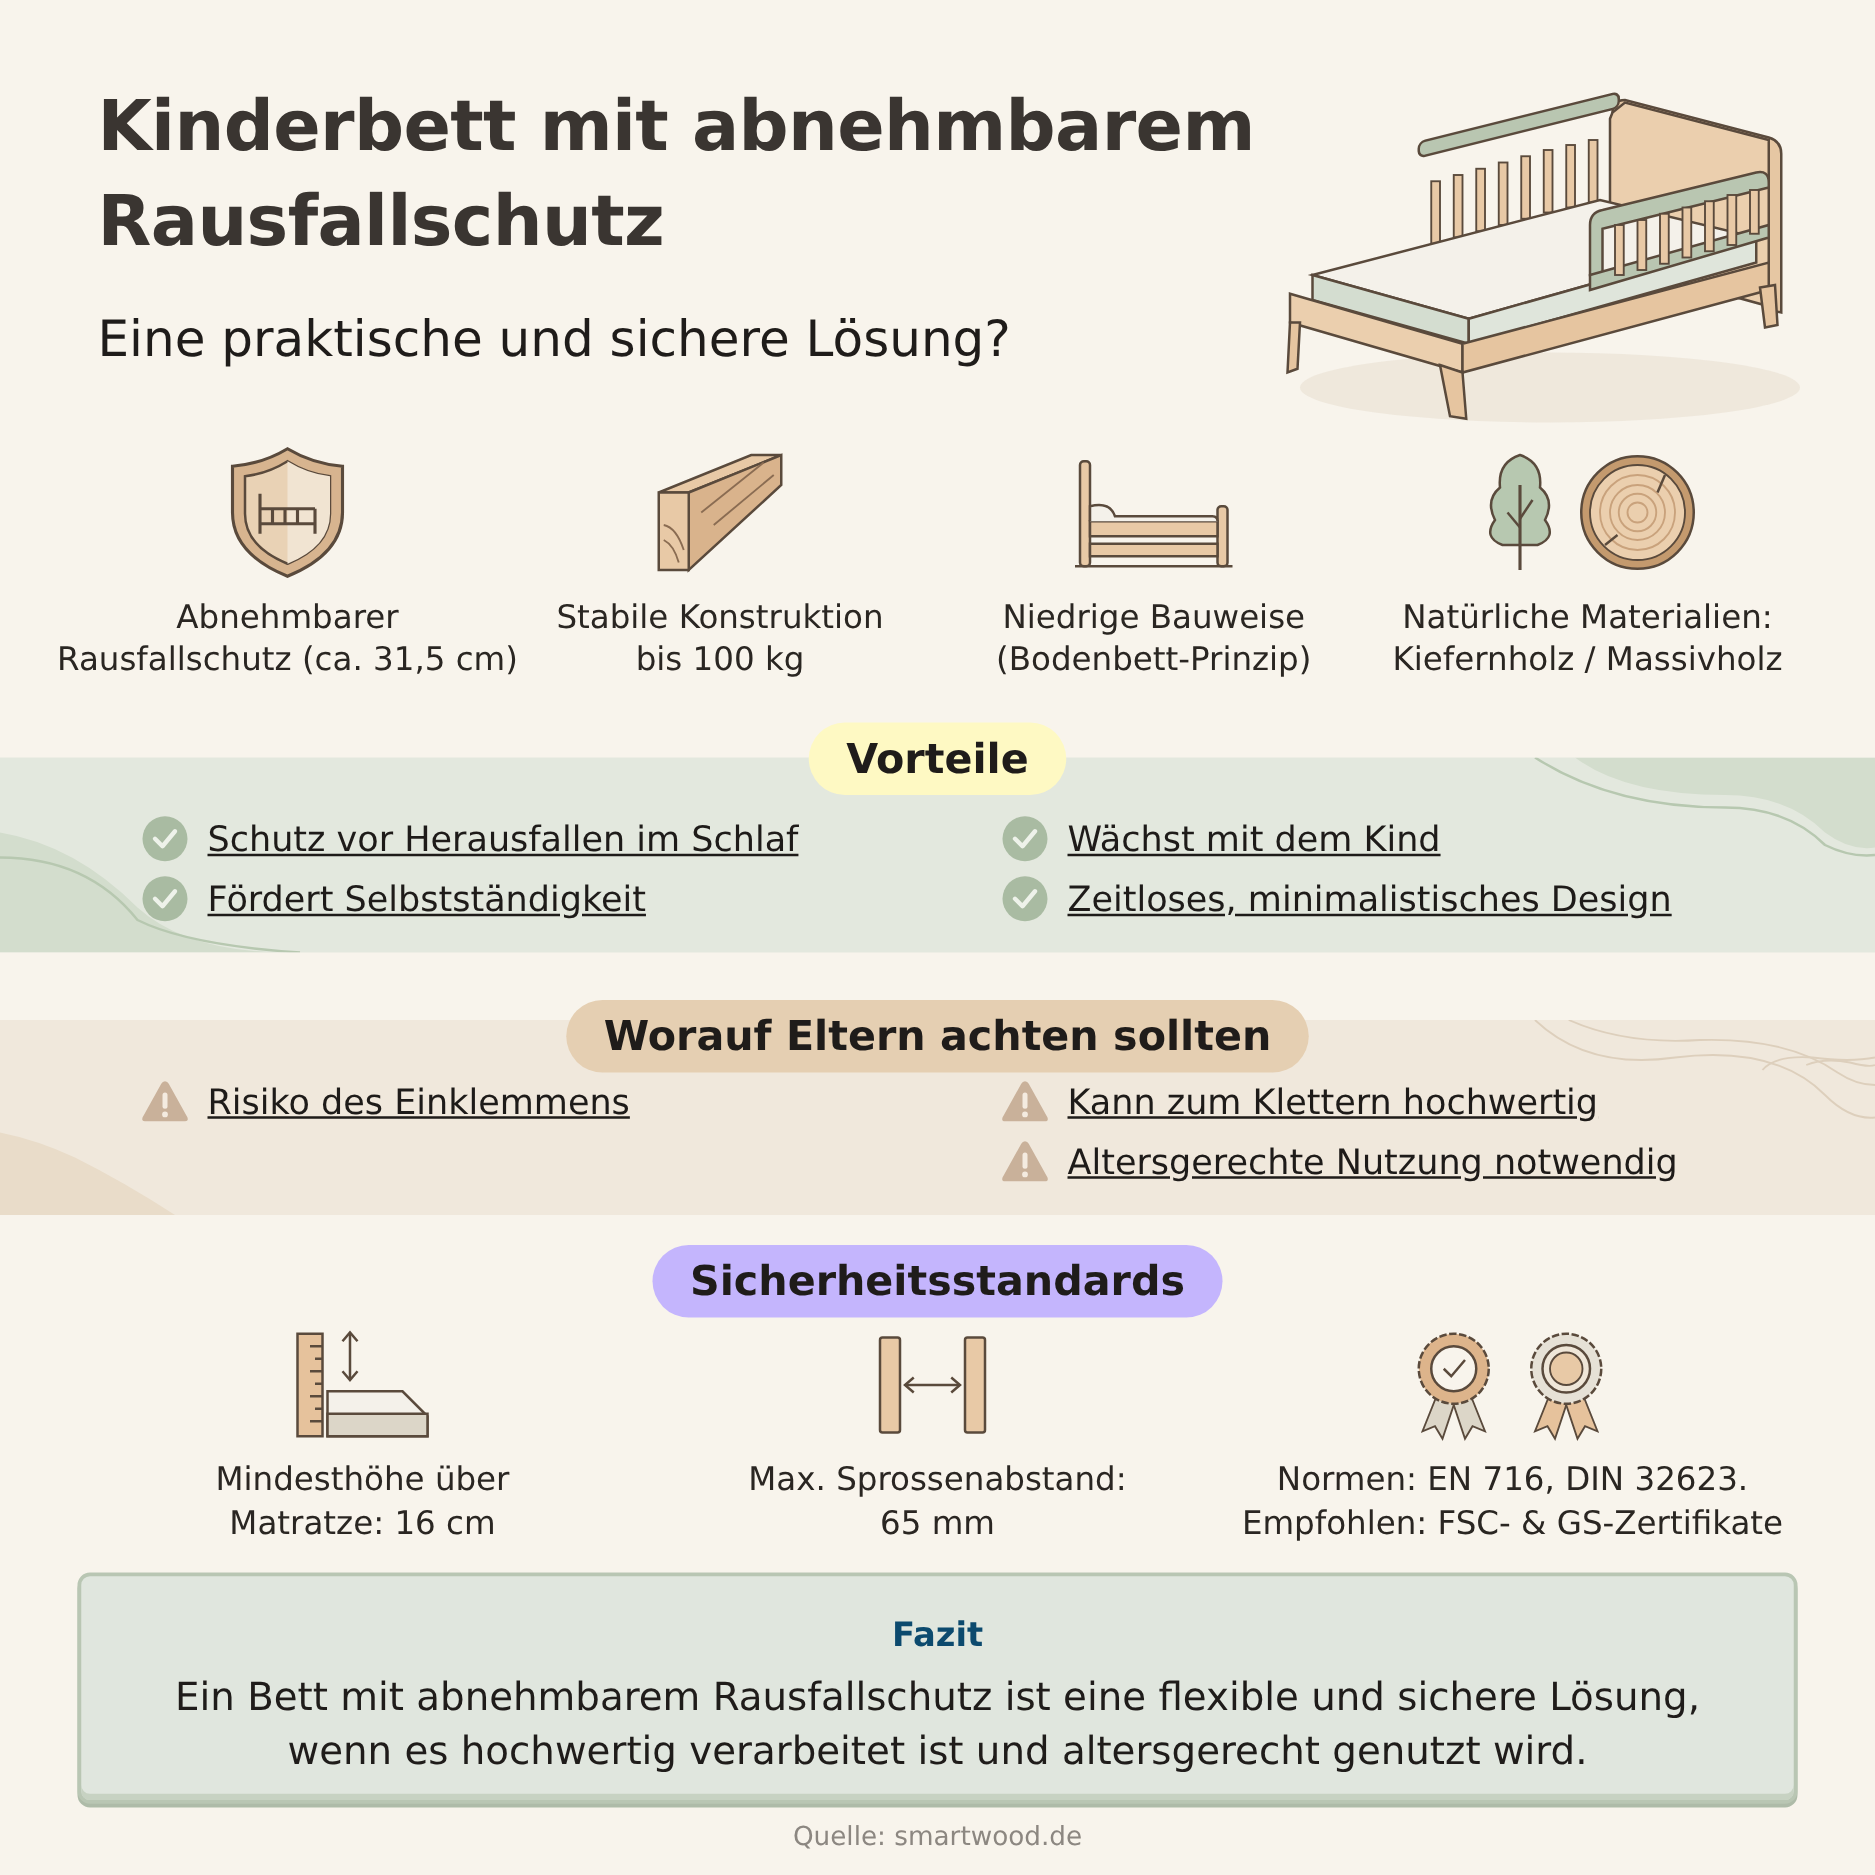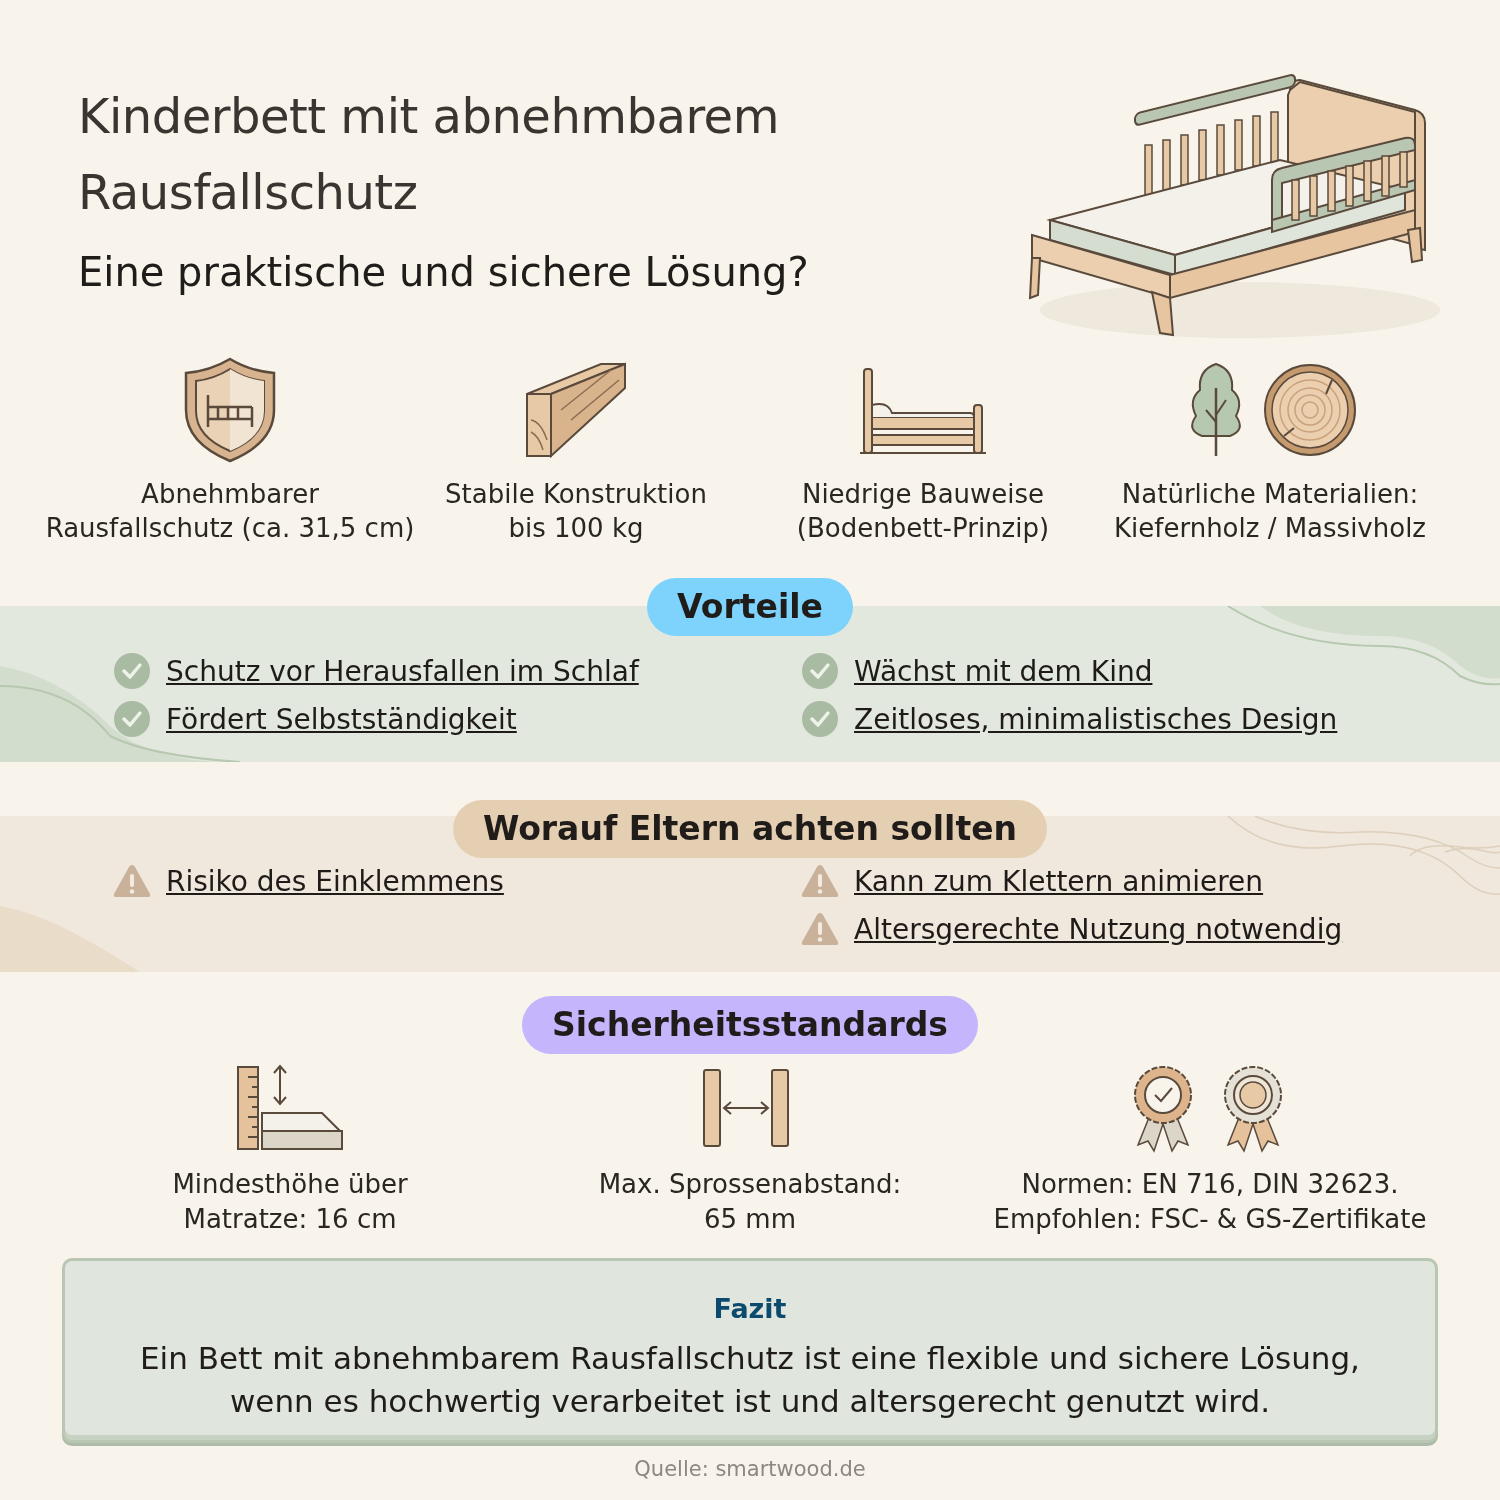--- a/index.html
+++ b/index.html
@@ -8,22 +8,22 @@
     background: #f8f4ec;
     font-family: "DejaVu Sans", sans-serif;
     color: #2b2724;
     position: relative;
     overflow: hidden;
   }
   .abs { position: absolute; }
 
   
   .title {
-    left: 78px; top: 78px;
-    font-size: 48px; font-weight: normal; line-height: 76px;
+    left: 78px; top: 64px;
+    font-size: 56px; font-weight: bold; line-height: 76px;
     color: #3a3531; letter-spacing: -0.5px;
     width: 1060px;
   }
   .subtitle {
     left: 78px; top: 246px;
     font-size: 40px; line-height: 52px; color: #1f1c1a;
   }
   .hero-bed { left: 1010px; top: 70px; width: 430px; height: 275px; }
 
   
@@ -212,21 +212,21 @@
 
 <div class="abs band-green">
   <svg class="abs" style="left:0;top:0;" width="1500" height="156" viewBox="0 0 1500 156">
     <path d="M0 60 Q60 70 110 120 Q150 156 230 156 L0 156 Z" fill="#d3ddcd"></path>
     <path d="M0 80 Q70 80 110 130 Q150 150 240 156" fill="none" stroke="#b7c8b0" stroke-width="2"></path>
     <path d="M1260 0 Q1300 30 1380 30 Q1430 30 1460 60 Q1480 75 1500 72 L1500 0 Z" fill="#d3ddcd"></path>
     <path d="M1228 0 Q1290 40 1380 40 Q1430 40 1460 70 Q1480 80 1500 78" fill="none" stroke="#b7c8b0" stroke-width="2"></path>
   </svg>
 </div>
 <div class="abs pill-wrap" style="top:578px;">
-  <span class="pill" style="background:#7dd3fc;">Vorteile</span>
+  <span class="pill" style="background:#fef9c3;">Vorteile</span>
 </div>
 
 <div class="abs" style="left:112px; top:647px;">
   <div class="list-item">
     <span class="mk">
       <svg width="38" height="38" viewBox="0 0 38 38">
           <circle cx="19" cy="19" r="18" fill="#a9bba2"></circle>
           <path d="M11 19 L17 25 L27 13" fill="none" stroke="#eef2ea" stroke-width="3.5" stroke-linecap="round" stroke-linejoin="round"></path>
         </svg>
     </span>
@@ -292,21 +292,21 @@
 </div>
 <div class="abs" style="left:800px; top:857px;">
   <div class="list-item">
     <span class="mk">
       <svg width="40" height="36" viewBox="0 0 40 36">
           <path d="M20 2 Q22 2 23 4 L38 31 Q39 34 36 34 L4 34 Q1 34 2 31 L17 4 Q18 2 20 2 Z" fill="#c9b19a"></path>
           <rect x="18" y="11" width="4" height="13" rx="2" fill="#f4ebe0"></rect>
           <circle cx="20" cy="28.5" r="2.3" fill="#f4ebe0"></circle>
         </svg>
     </span>
-    <span>Kann zum Klettern animieren</span>
+    <span>Kann zum Klettern hochwertig</span>
   </div>
   <div class="list-item">
     <span class="mk">
       <svg width="40" height="36" viewBox="0 0 40 36">
           <path d="M20 2 Q22 2 23 4 L38 31 Q39 34 36 34 L4 34 Q1 34 2 31 L17 4 Q18 2 20 2 Z" fill="#c9b19a"></path>
           <rect x="18" y="11" width="4" height="13" rx="2" fill="#f4ebe0"></rect>
           <circle cx="20" cy="28.5" r="2.3" fill="#f4ebe0"></circle>
         </svg>
     </span>
     <span>Altersgerechte Nutzung notwendig</span>

